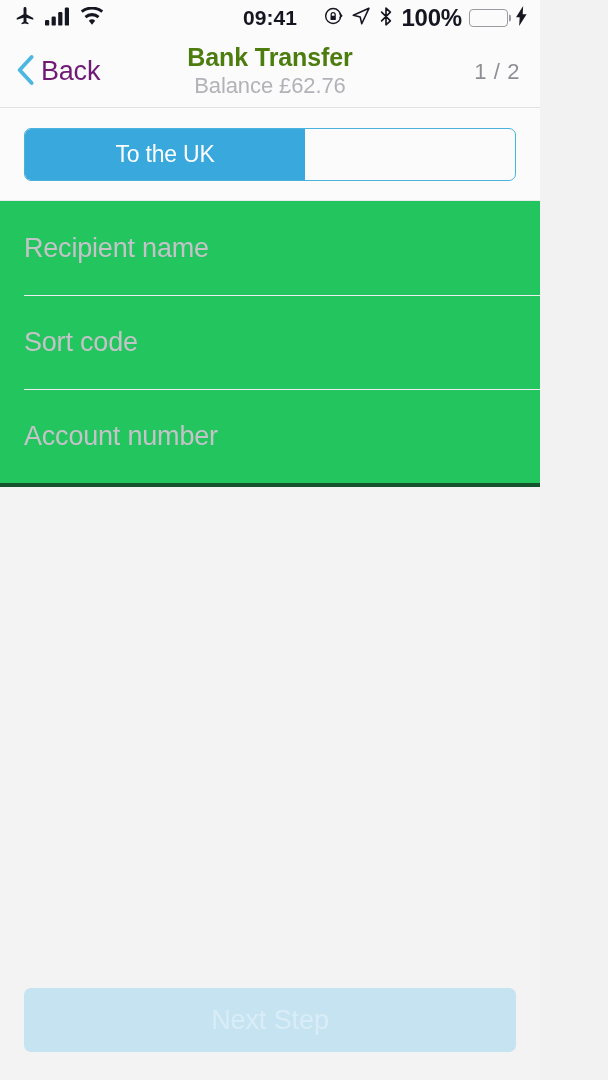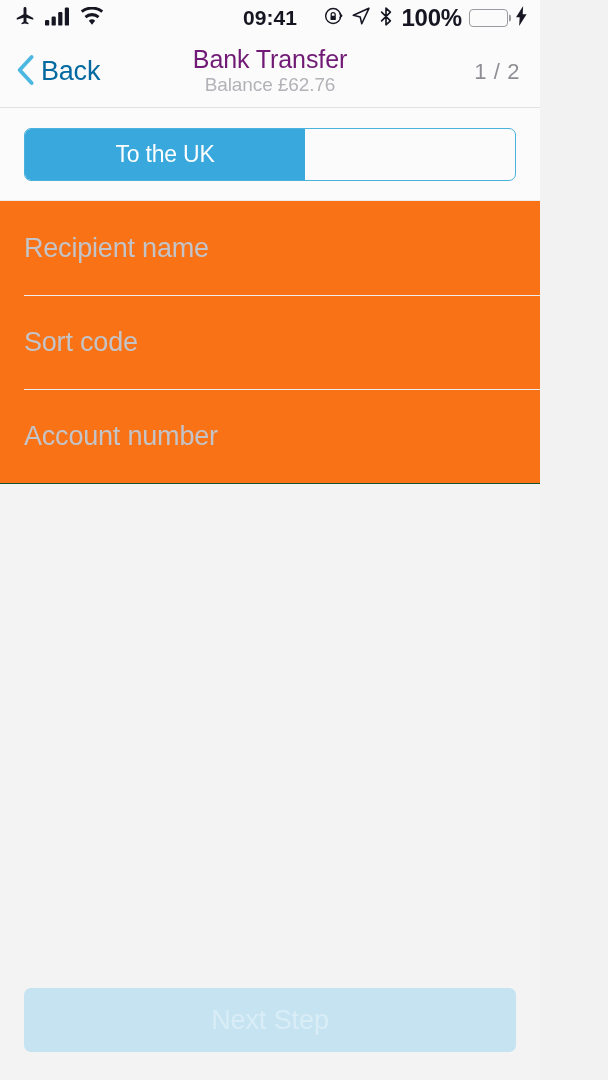--- a/index.html
+++ b/index.html
@@ -112,48 +112,48 @@
     display: flex;
     align-items: center;
     gap: 6px;
     cursor: pointer;
     position: relative;
     z-index: 2;
   }
 
   .back-label {
     font-size: 27px;
-    color: #0369a1;
+    color: #701a75;
     letter-spacing: -0.2px;
   }
 
   .nav-title-block {
     position: absolute;
     left: 0;
     right: 0;
     top: 0;
     bottom: 0;
     display: flex;
     flex-direction: column;
     align-items: center;
     justify-content: center;
     gap: 1px;
     pointer-events: none;
   }
 
   .nav-title {
     font-size: 25px;
-    font-weight: normal;
-    color: #701a75;
+    font-weight: bold;
+    color: #4d7c0f;
     letter-spacing: -0.1px;
     line-height: 1.1;
   }
 
   .nav-subtitle {
-    font-size: 19px;
+    font-size: 22px;
     color: #b2b2b8;
     letter-spacing: -0.1px;
     line-height: 1.2;
   }
 
   .step-indicator {
     margin-left: auto;
     font-size: 22px;
     color: #8e8e95;
     letter-spacing: 0.6px;
@@ -195,22 +195,22 @@
   }
 
   .segment.seg-right {
     flex: 1;
     background: #ffffff;
     color: #49a9d6;
   }
 
   
   .form-section {
-    background: #f97316;
-    border-bottom: 1px solid #14532d;
+    background: #22c55e;
+    border-bottom: 4px solid #14532d;
     flex: 0 0 auto;
   }
 
   .field-row {
     height: 94px;
     display: flex;
     align-items: center;
     padding: 0 24px;
     position: relative;
     cursor: text;

